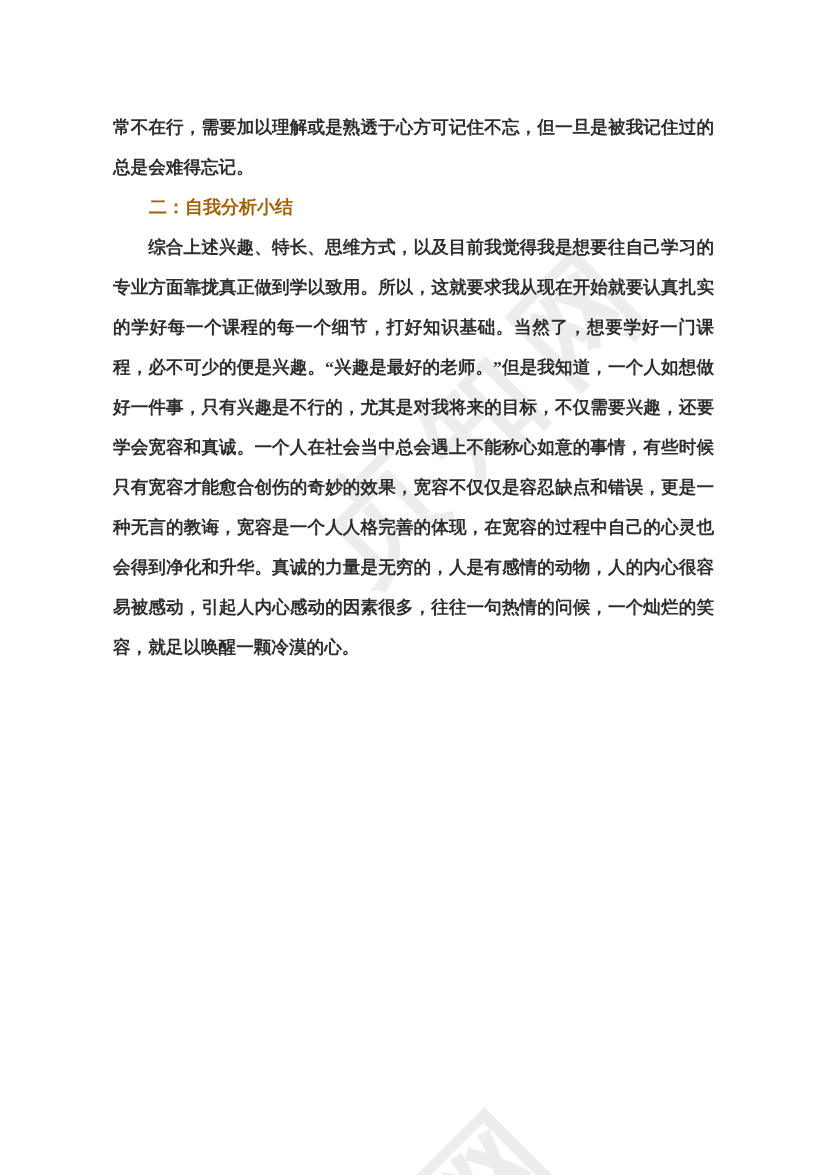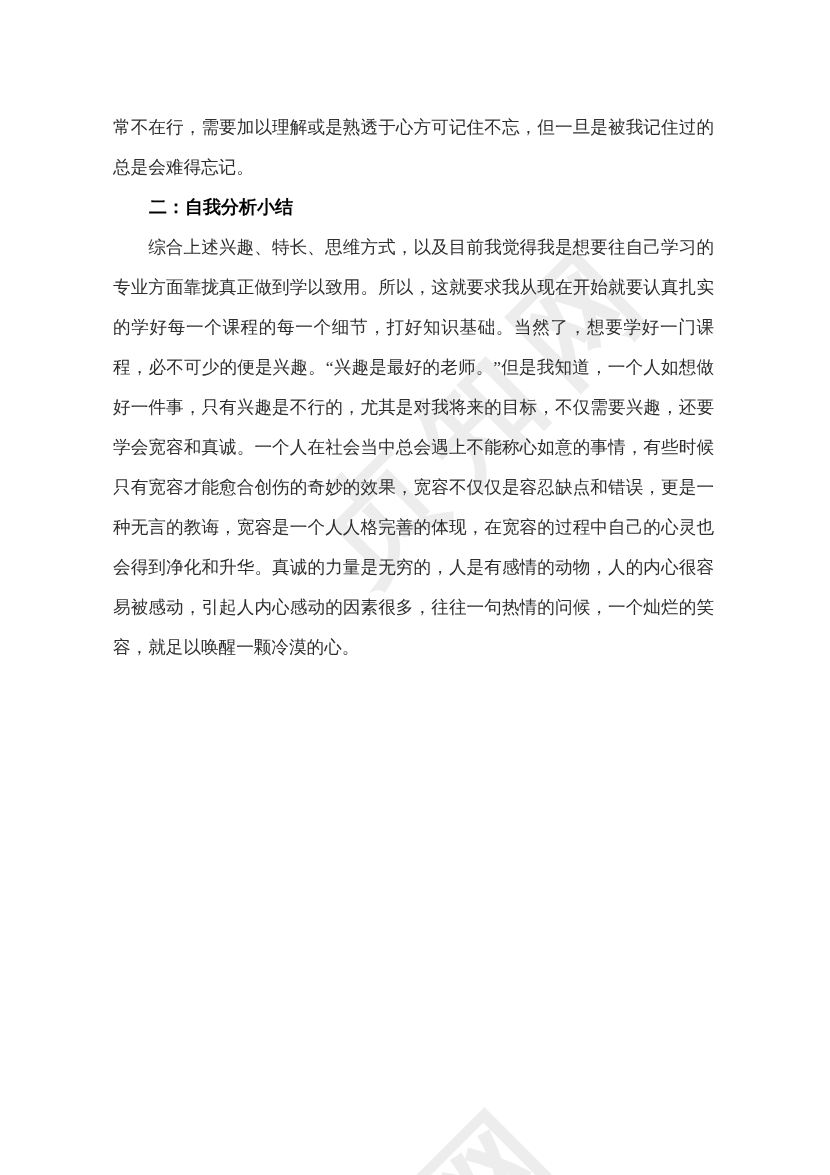--- a/index.html
+++ b/index.html
@@ -39,29 +39,30 @@
     top: 107px;
     width: 601px;
     color: #2e2e2e;
   }
   .content p.body {
     margin: 0;
     font-size: 17.6px;
     line-height: 40px;
     text-align: justify;
     letter-spacing: 0;
+    font-weight: bold;
   }
   .content p.body.indent { text-indent: 2em; }
   .content h2.heading {
     margin: 0;
     font-family: Liberation Serif, serif;
     font-size: 18px;
     font-weight: bold;
     line-height: 40px;
-    color: #000000;
+    color: #a16207;
   }
   .content h2.heading.indent { text-indent: 2em; }
 </style>
 </head>
 <body>
 
 <div class="page">
 
   <div class="watermark wm-middle">贞知网</div>
 

